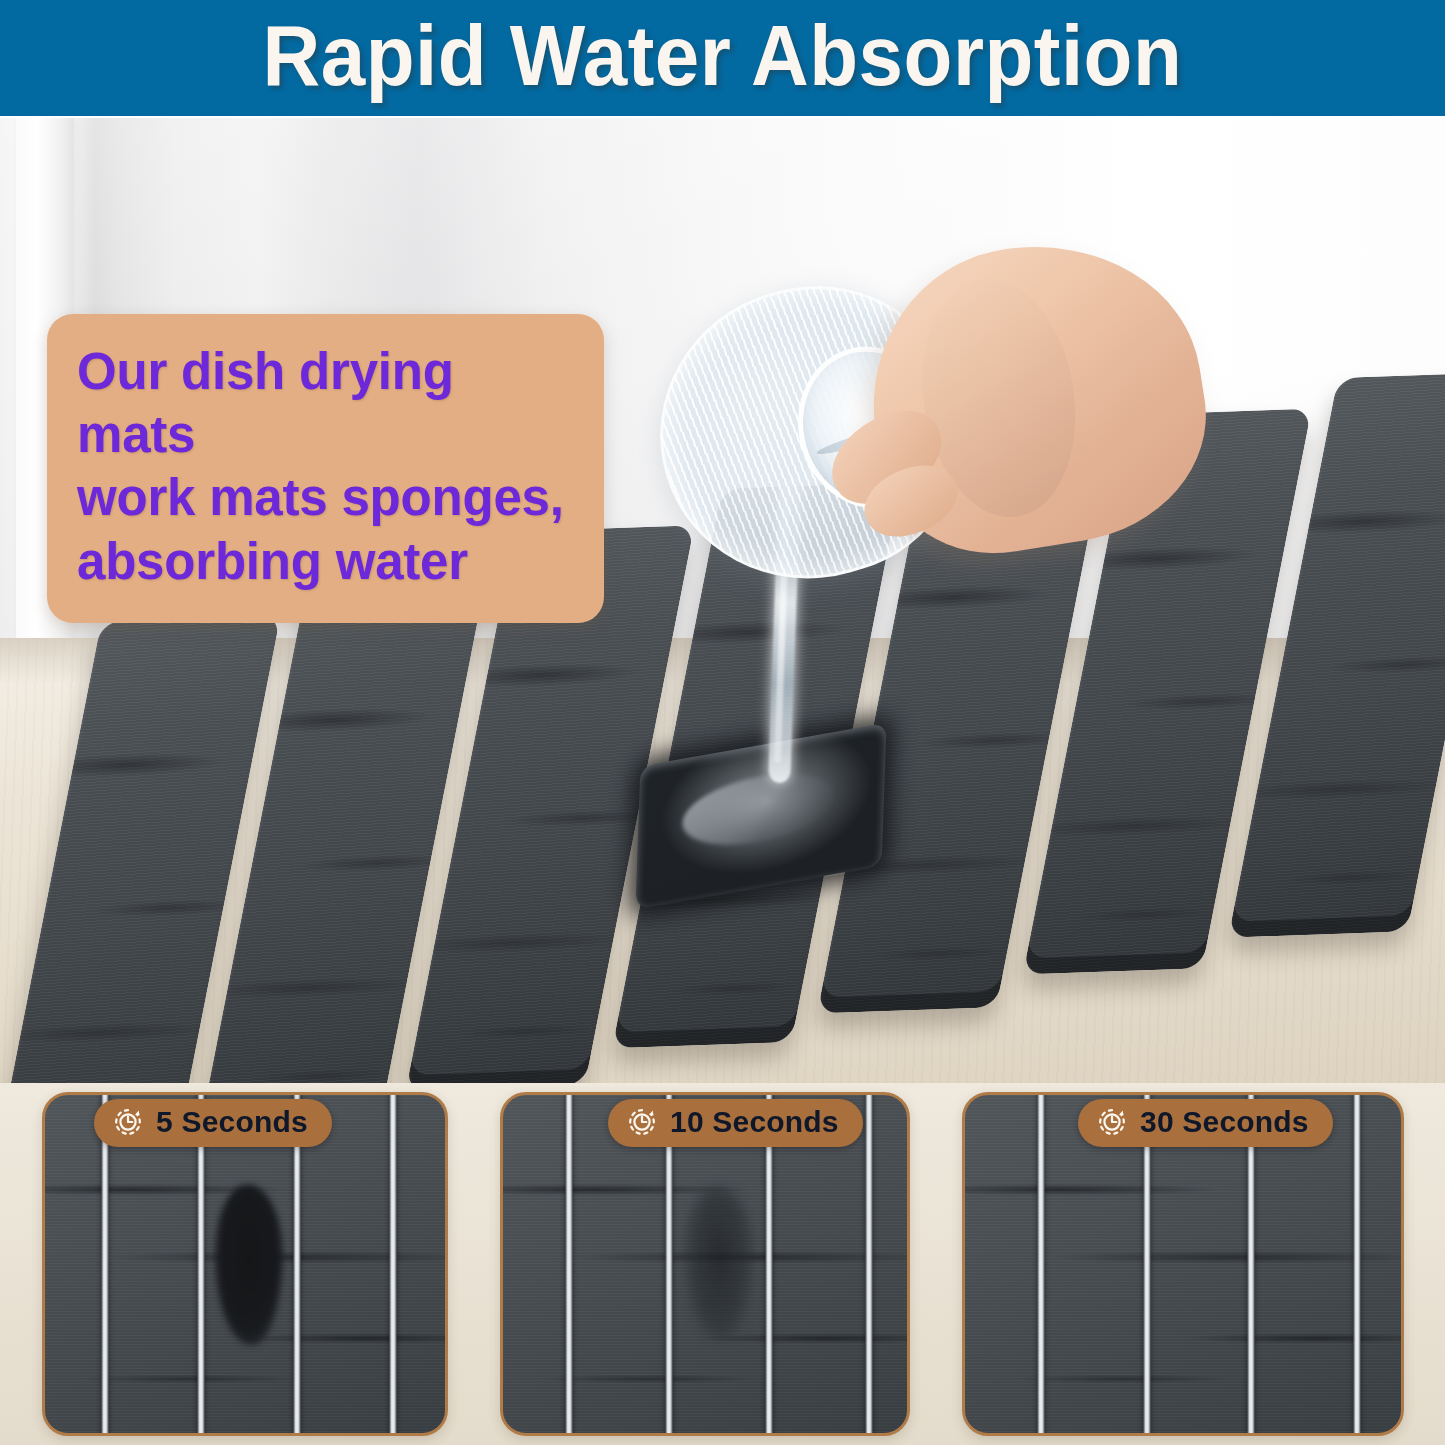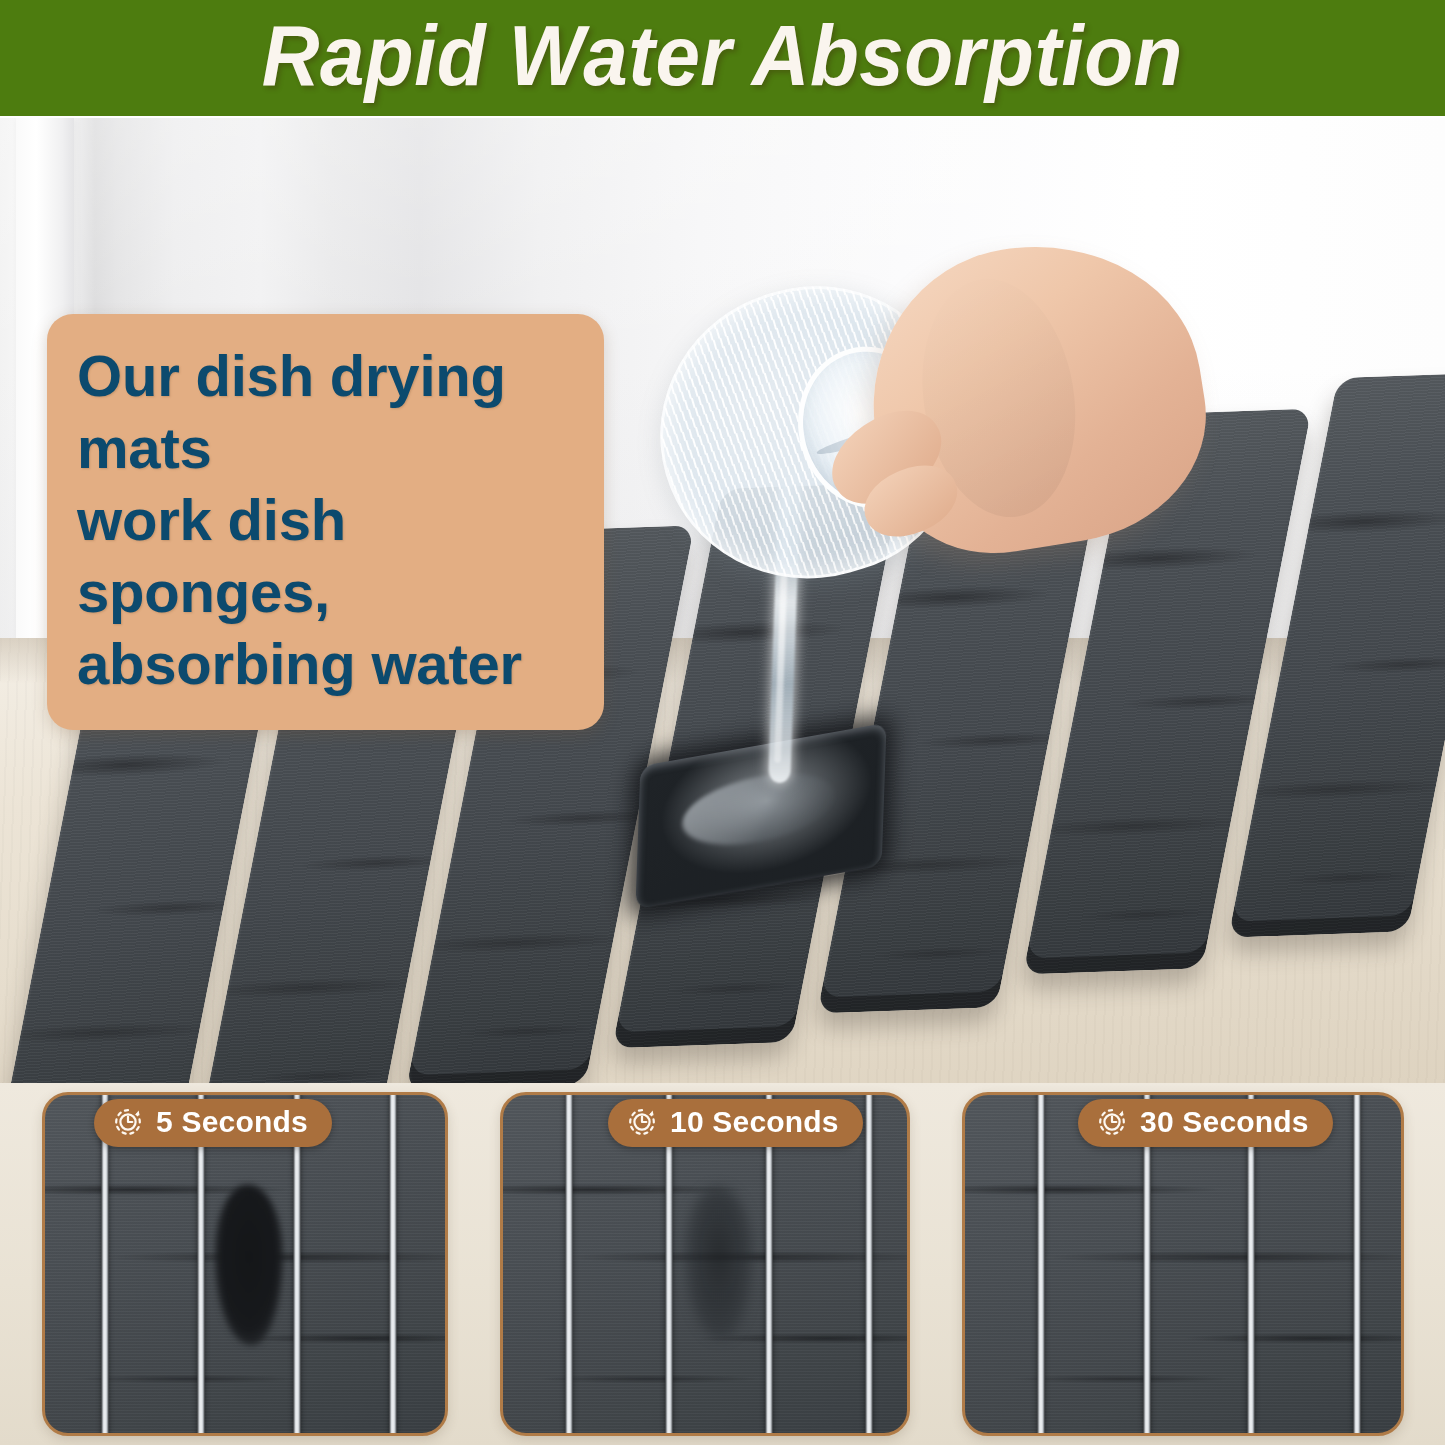--- a/index.html
+++ b/index.html
@@ -6,24 +6,23 @@
   html,body { width:1445px; height:1445px; overflow:hidden; }
   body {
     font-family:"Liberation Sans", sans-serif;
     background:#ffffff;
     position:relative;
   }
 
   
   .header-banner{
     position:absolute; left:0; top:0; width:1445px; height:116px;
-    background:#4d7c0f;
+    background:#0369a1;
     display:flex; align-items:center; justify-content:center;
     overflow:hidden;
-    font-style:italic;
   }
   .header-title{
     font-family:"Liberation Sans Narrow","Liberation Sans",sans-serif;
     font-weight:700;
     font-size:86px;
     line-height:1;
     color:#FAF5EE;
     letter-spacing:0.5px;
     transform:scaleX(0.93);
     white-space:nowrap;
@@ -253,44 +252,44 @@
   .badge{
     position:absolute; top:16px;
     display:flex; align-items:center; gap:12px;
     background:#A96F3C;
     border-radius:40px;
     padding:7px 24px 9px 18px;
     box-shadow:0 2px 7px rgba(0,0,0,.28);
     z-index:4;
   }
   .badge-label{
-    font-size:30px; font-weight:600; color:#ffffff;
+    font-size:30px; font-weight:600; color:#0f172a;
     line-height:1; white-space:nowrap;
     letter-spacing:.2px;
   }
   .clock-icon{ width:32px; height:32px; display:block; flex:0 0 32px; }
 
   .b1{ left:94px; }
   .b2{ left:110px; }
   .b3{ left:120px; }
 
   
   .callout{
     position:absolute; left:47px; top:196px;
     width:557px; padding:26px 30px 30px 30px;
     background:#E3AE83;
     border-radius:26px;
     box-shadow:0 5px 16px rgba(120,85,55,.22);
     z-index:6;
   }
   .callout-text{
-    font-size:58px;
+    font-size:51px;
     font-weight:700;
     line-height:1.24;
-    color:#0c4a6e;
+    color:#6d28d9;
     letter-spacing:-.2px;
     text-shadow:1px 1px 2px rgba(150,105,70,.35);
   }
 </style>
 </head>
 <body>
 
 <div class="header-banner">
   <div class="header-title">Rapid Water Absorption</div>
 </div>
@@ -334,21 +333,21 @@
   </div>
 
   <div class="hand">
     <div class="hand-gap"></div>
     <div class="finger f1"></div>
     <div class="finger f2"></div>
   </div>
 
   <div class="callout">
     <div class="callout-text">Our dish drying mats</div>
-    <div class="callout-text">work dish sponges,</div>
+    <div class="callout-text">work mats sponges,</div>
     <div class="callout-text">absorbing water</div>
   </div>
 </div>
 
 <div class="panels">
 
   <div class="panel p1">
     <div class="panel-veins"></div>
     <div class="seam" style="left:56px;"></div>
     <div class="seam" style="left:152px;"></div>

